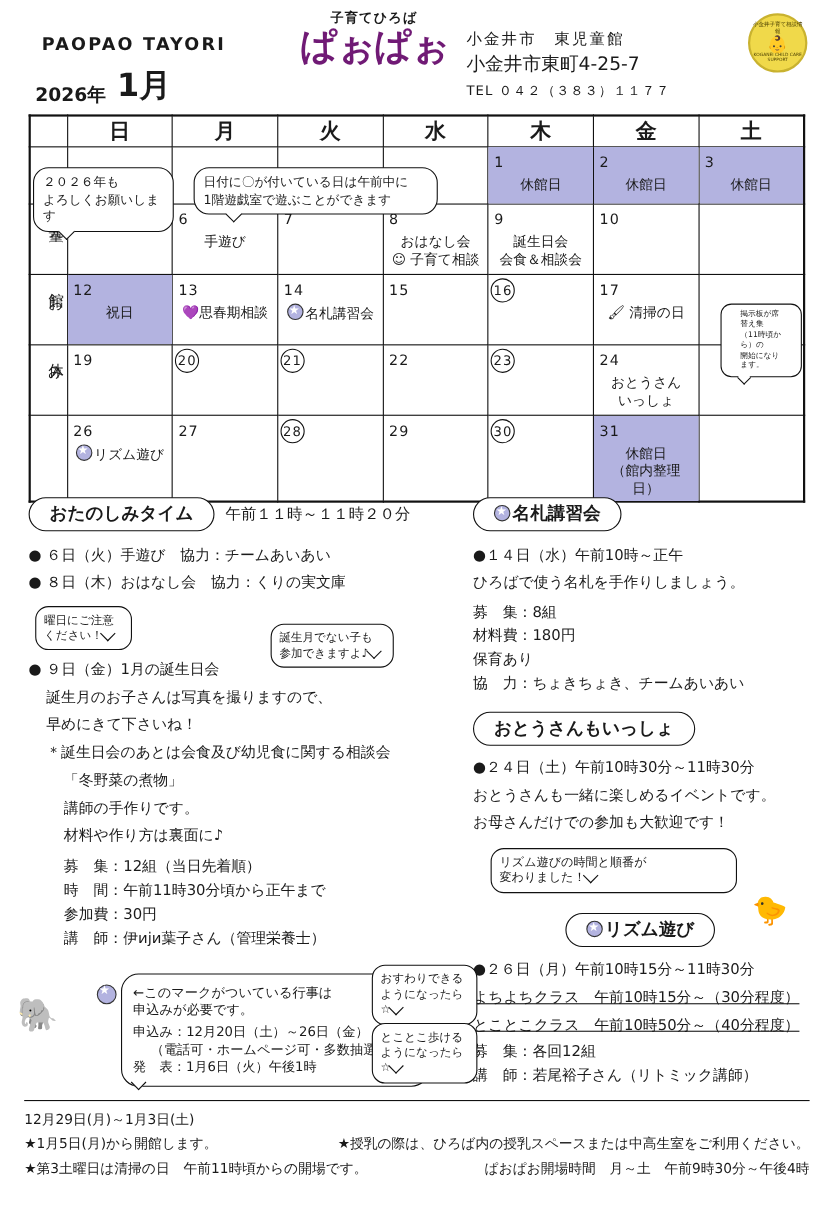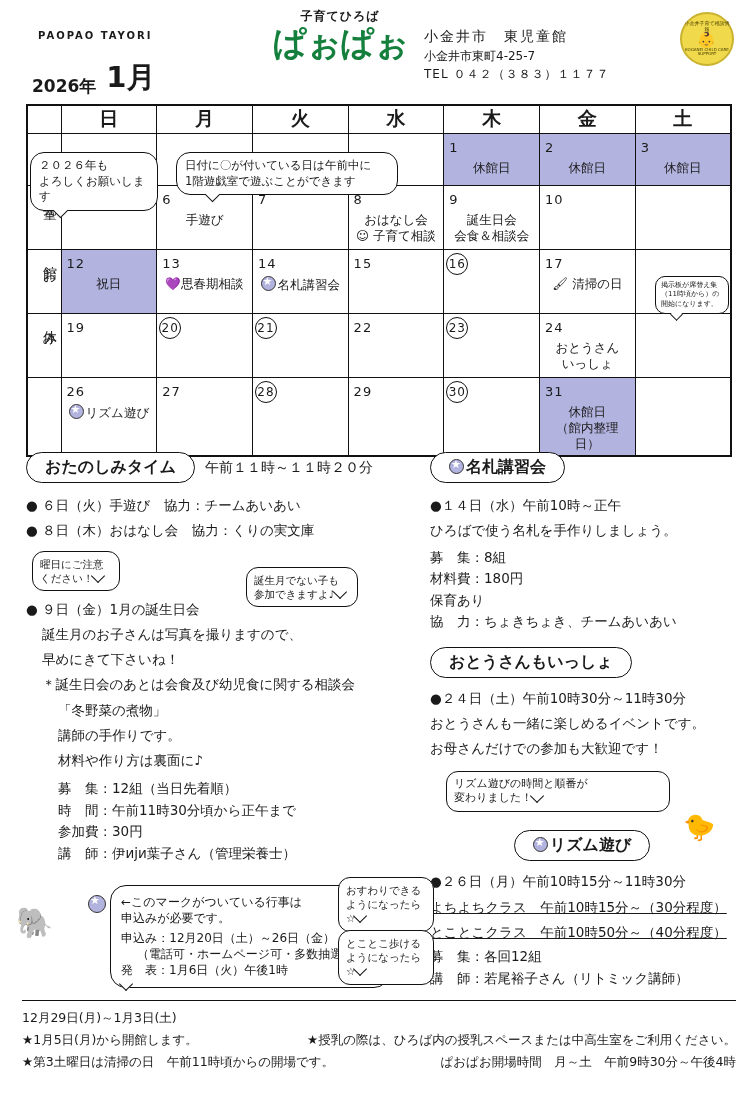--- a/index.html
+++ b/index.html
@@ -11,42 +11,42 @@
     color: #1a1a1a;
     position: relative;
     overflow: hidden;
   }
   .page { position: relative; width: 756px; height: 1096px; }
 
   
   .hdr { position:relative; height: 100px; }
   .hdr-left {
     position:absolute; left: 38px; top: 30px;
-    font-size: 10px; letter-spacing: 2px; font-weight: bold;
+    font-size: 16px; letter-spacing: 2px; font-weight: bold;
   }
   .year-month {
     position:absolute; left: 32px; top: 58px;
     display:flex; align-items:flex-end; gap: 10px;
   }
   .year-month .yr { font-size: 17px; font-weight:bold; }
   .year-month .mo { font-size: 29px; font-weight:bold; }
   .logo {
     position:absolute; left: 255px; top: 8px; width: 170px; text-align:center;
   }
   .logo .lt { font-size: 12px; font-weight:bold; letter-spacing:1px; }
   .logo .lb {
-    font-size: 34px; font-weight:bold; color:#15803d;
+    font-size: 34px; font-weight:bold; color:#701a75;
     font-family:"DejaVu Sans","Liberation Sans",sans-serif;
     letter-spacing: -1px; line-height: 1;
   }
   .hdr-right {
     position:absolute; left: 424px; top: 26px; font-size: 14px; line-height: 1.5;
   }
   .hdr-right .l1 { font-size: 14px; letter-spacing: 2px; }
-  .hdr-right .l2 { font-size: 12px; }
+  .hdr-right .l2 { font-size: 17px; }
   .hdr-right .l3 { font-size: 12px; letter-spacing: 1px; }
   .stamp {
     position:absolute; right: 22px; top: 12px;
     width: 54px; height: 54px; border-radius: 50%;
     background:#f0d94a; border: 2px solid #c9b22f;
     display:flex; flex-direction:column; align-items:center; justify-content:center;
     font-size: 5px; line-height:1.15; color:#4a3f00; text-align:center;
   }
   .stamp .face { font-size: 15px; line-height:1; }
 
@@ -98,21 +98,21 @@
   }
   .bub::after {
     content:""; position:absolute; width: 10px; height: 10px;
     background:#fff; border-right:1.5px solid #111; border-bottom:1.5px solid #111;
     transform: rotate(45deg);
   }
   .bub.b1 { left: 30px; top: 152px; width: 128px; }
   .bub.b1::after { left: 24px; bottom:-6px; }
   .bub.b2 { left: 176px; top: 152px; width: 222px; }
   .bub.b2::after { left: 30px; bottom:-6px; }
-  .bub.b3 { left: 655px; top: 276px; width: 74px; font-size: 7px; padding:4px 5px; border-radius:10px;}
+  .bub.b3 { left: 655px; top: 276px; width: 74px; font-size: 7px; padding:4px 17px; border-radius:10px;}
   .bub.b3::after { left: 16px; bottom:-6px; width:8px;height:8px; }
 
   
   .lower { position:absolute; left: 0; top: 452px; width: 756px; }
   .col-l { position:absolute; left: 26px; top: 0; width: 390px; }
   .col-r { position:absolute; left: 430px; top: 0; width: 304px; }
 
   .title-box {
     display:inline-block; border: 1.8px solid #111; border-radius: 20px;
     padding: 4px 18px; font-size: 16px; font-weight: bold; background:#fff;

